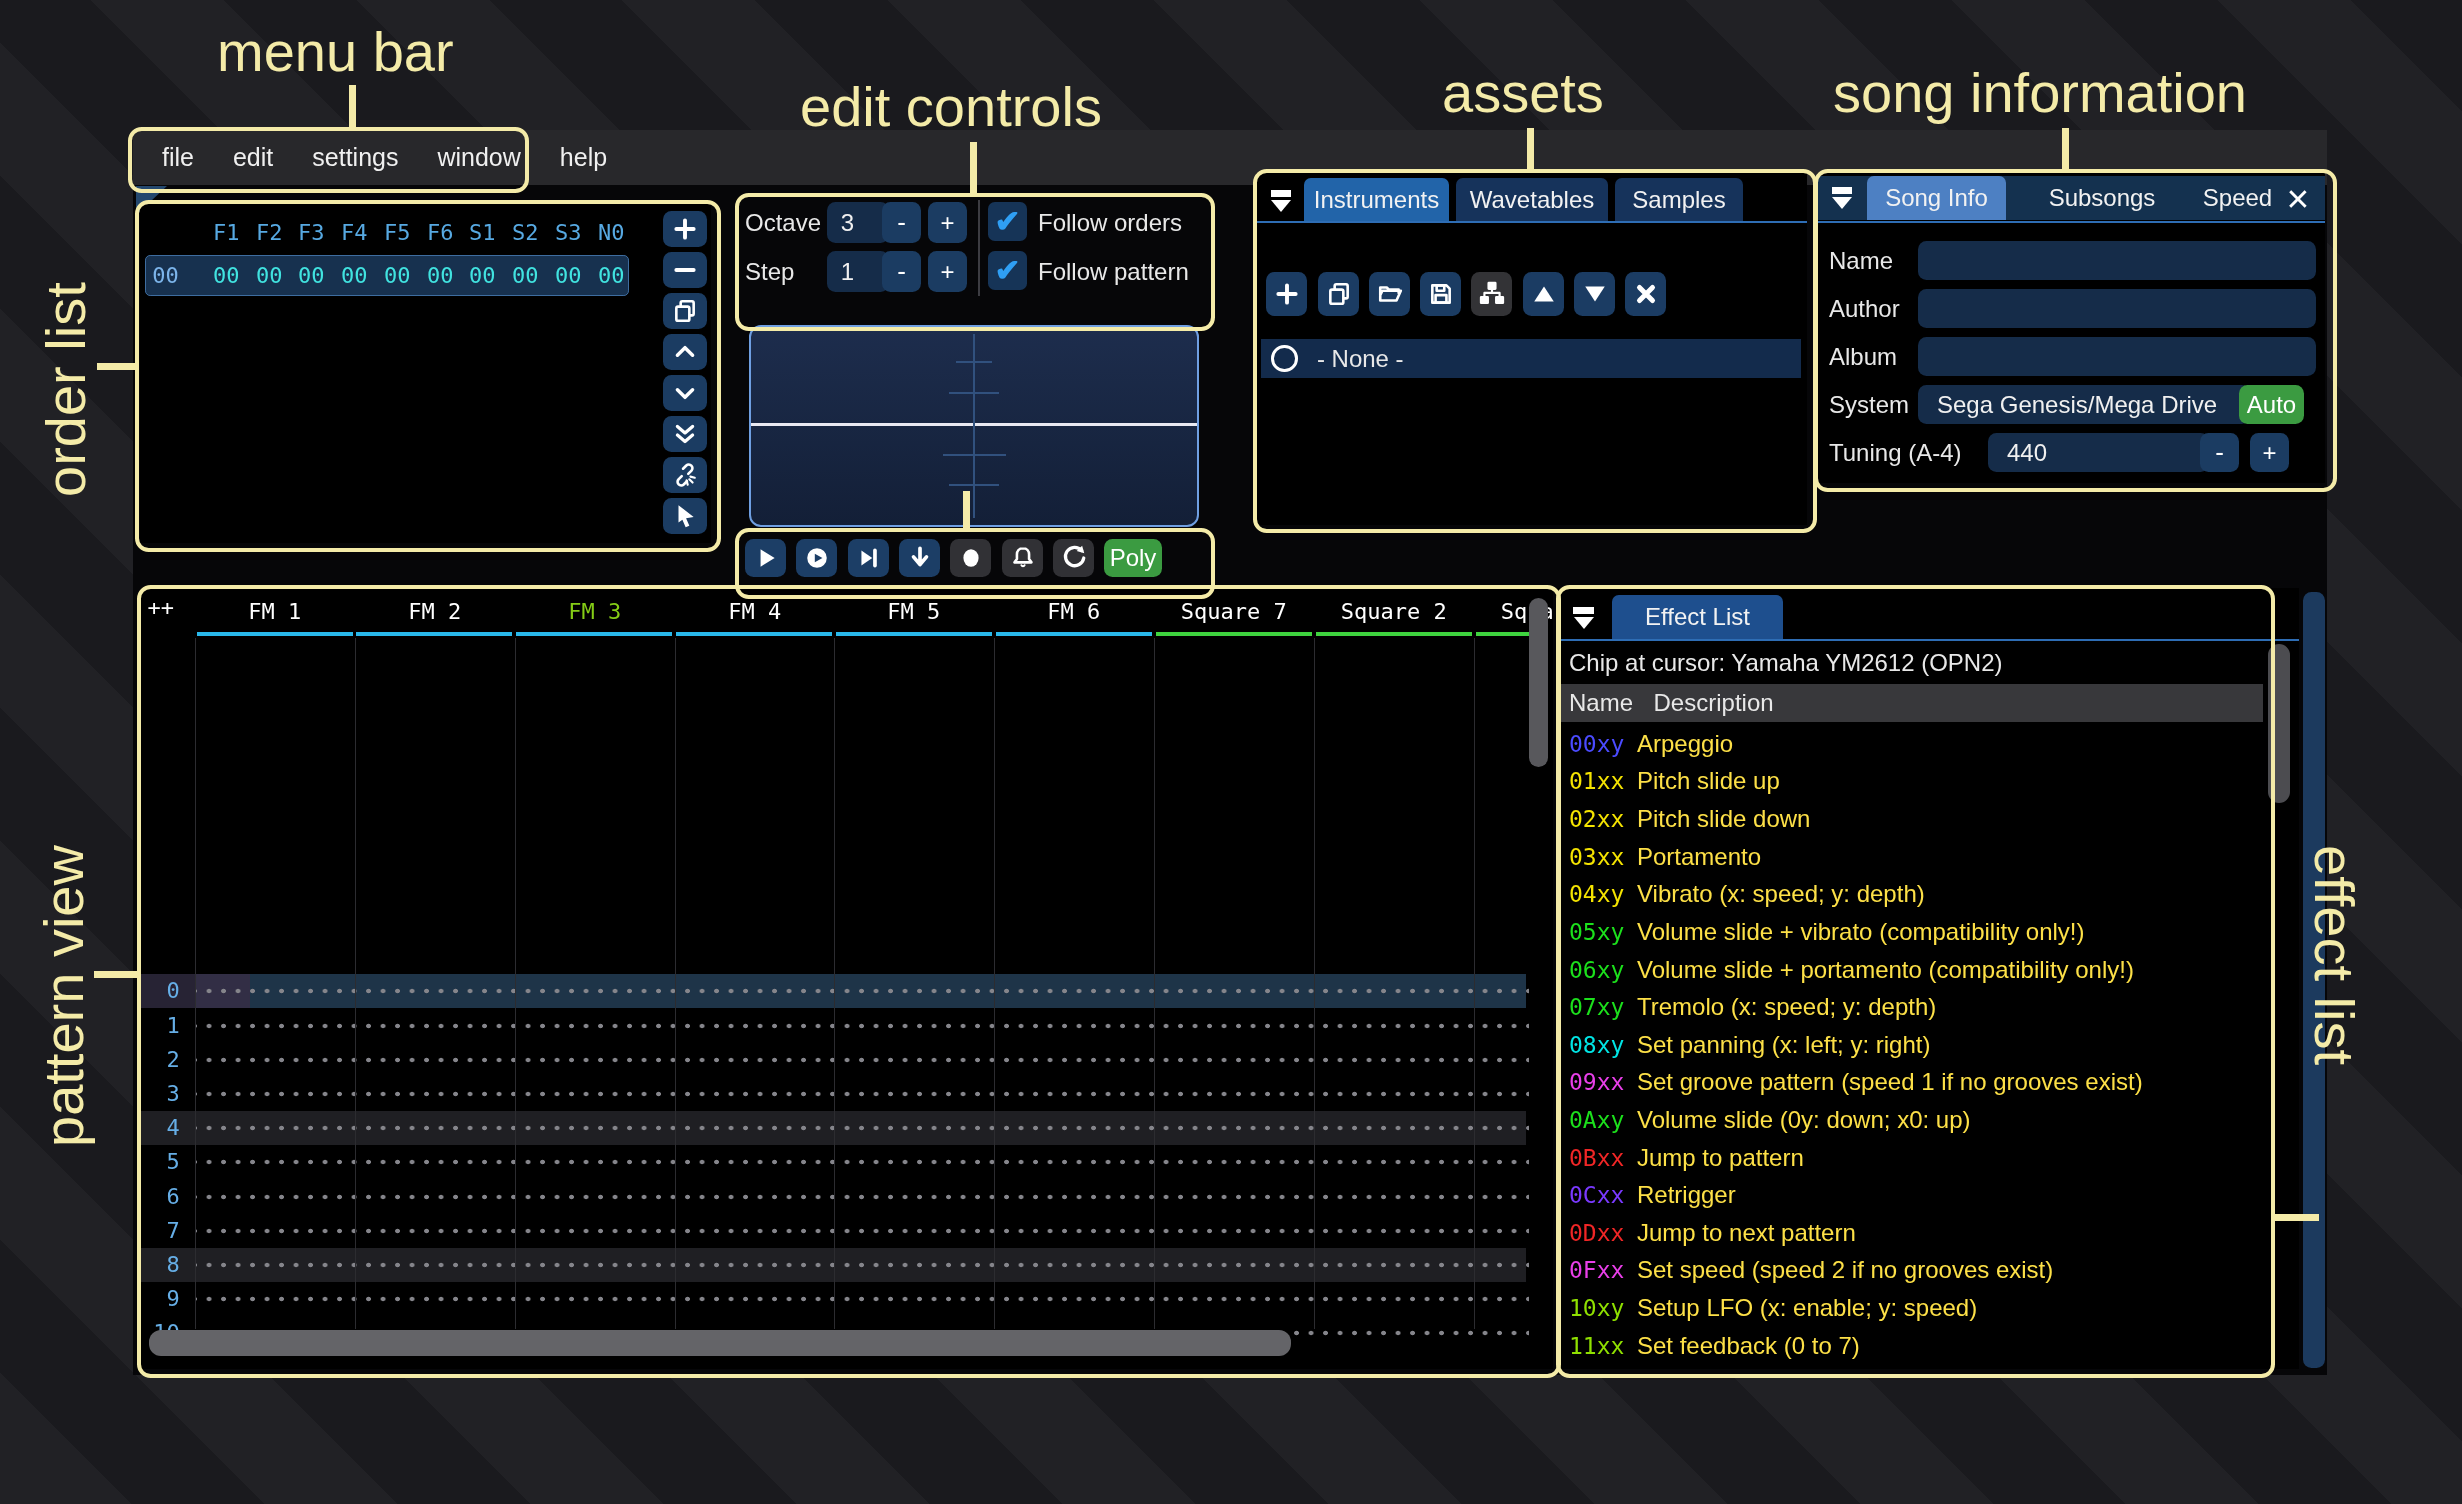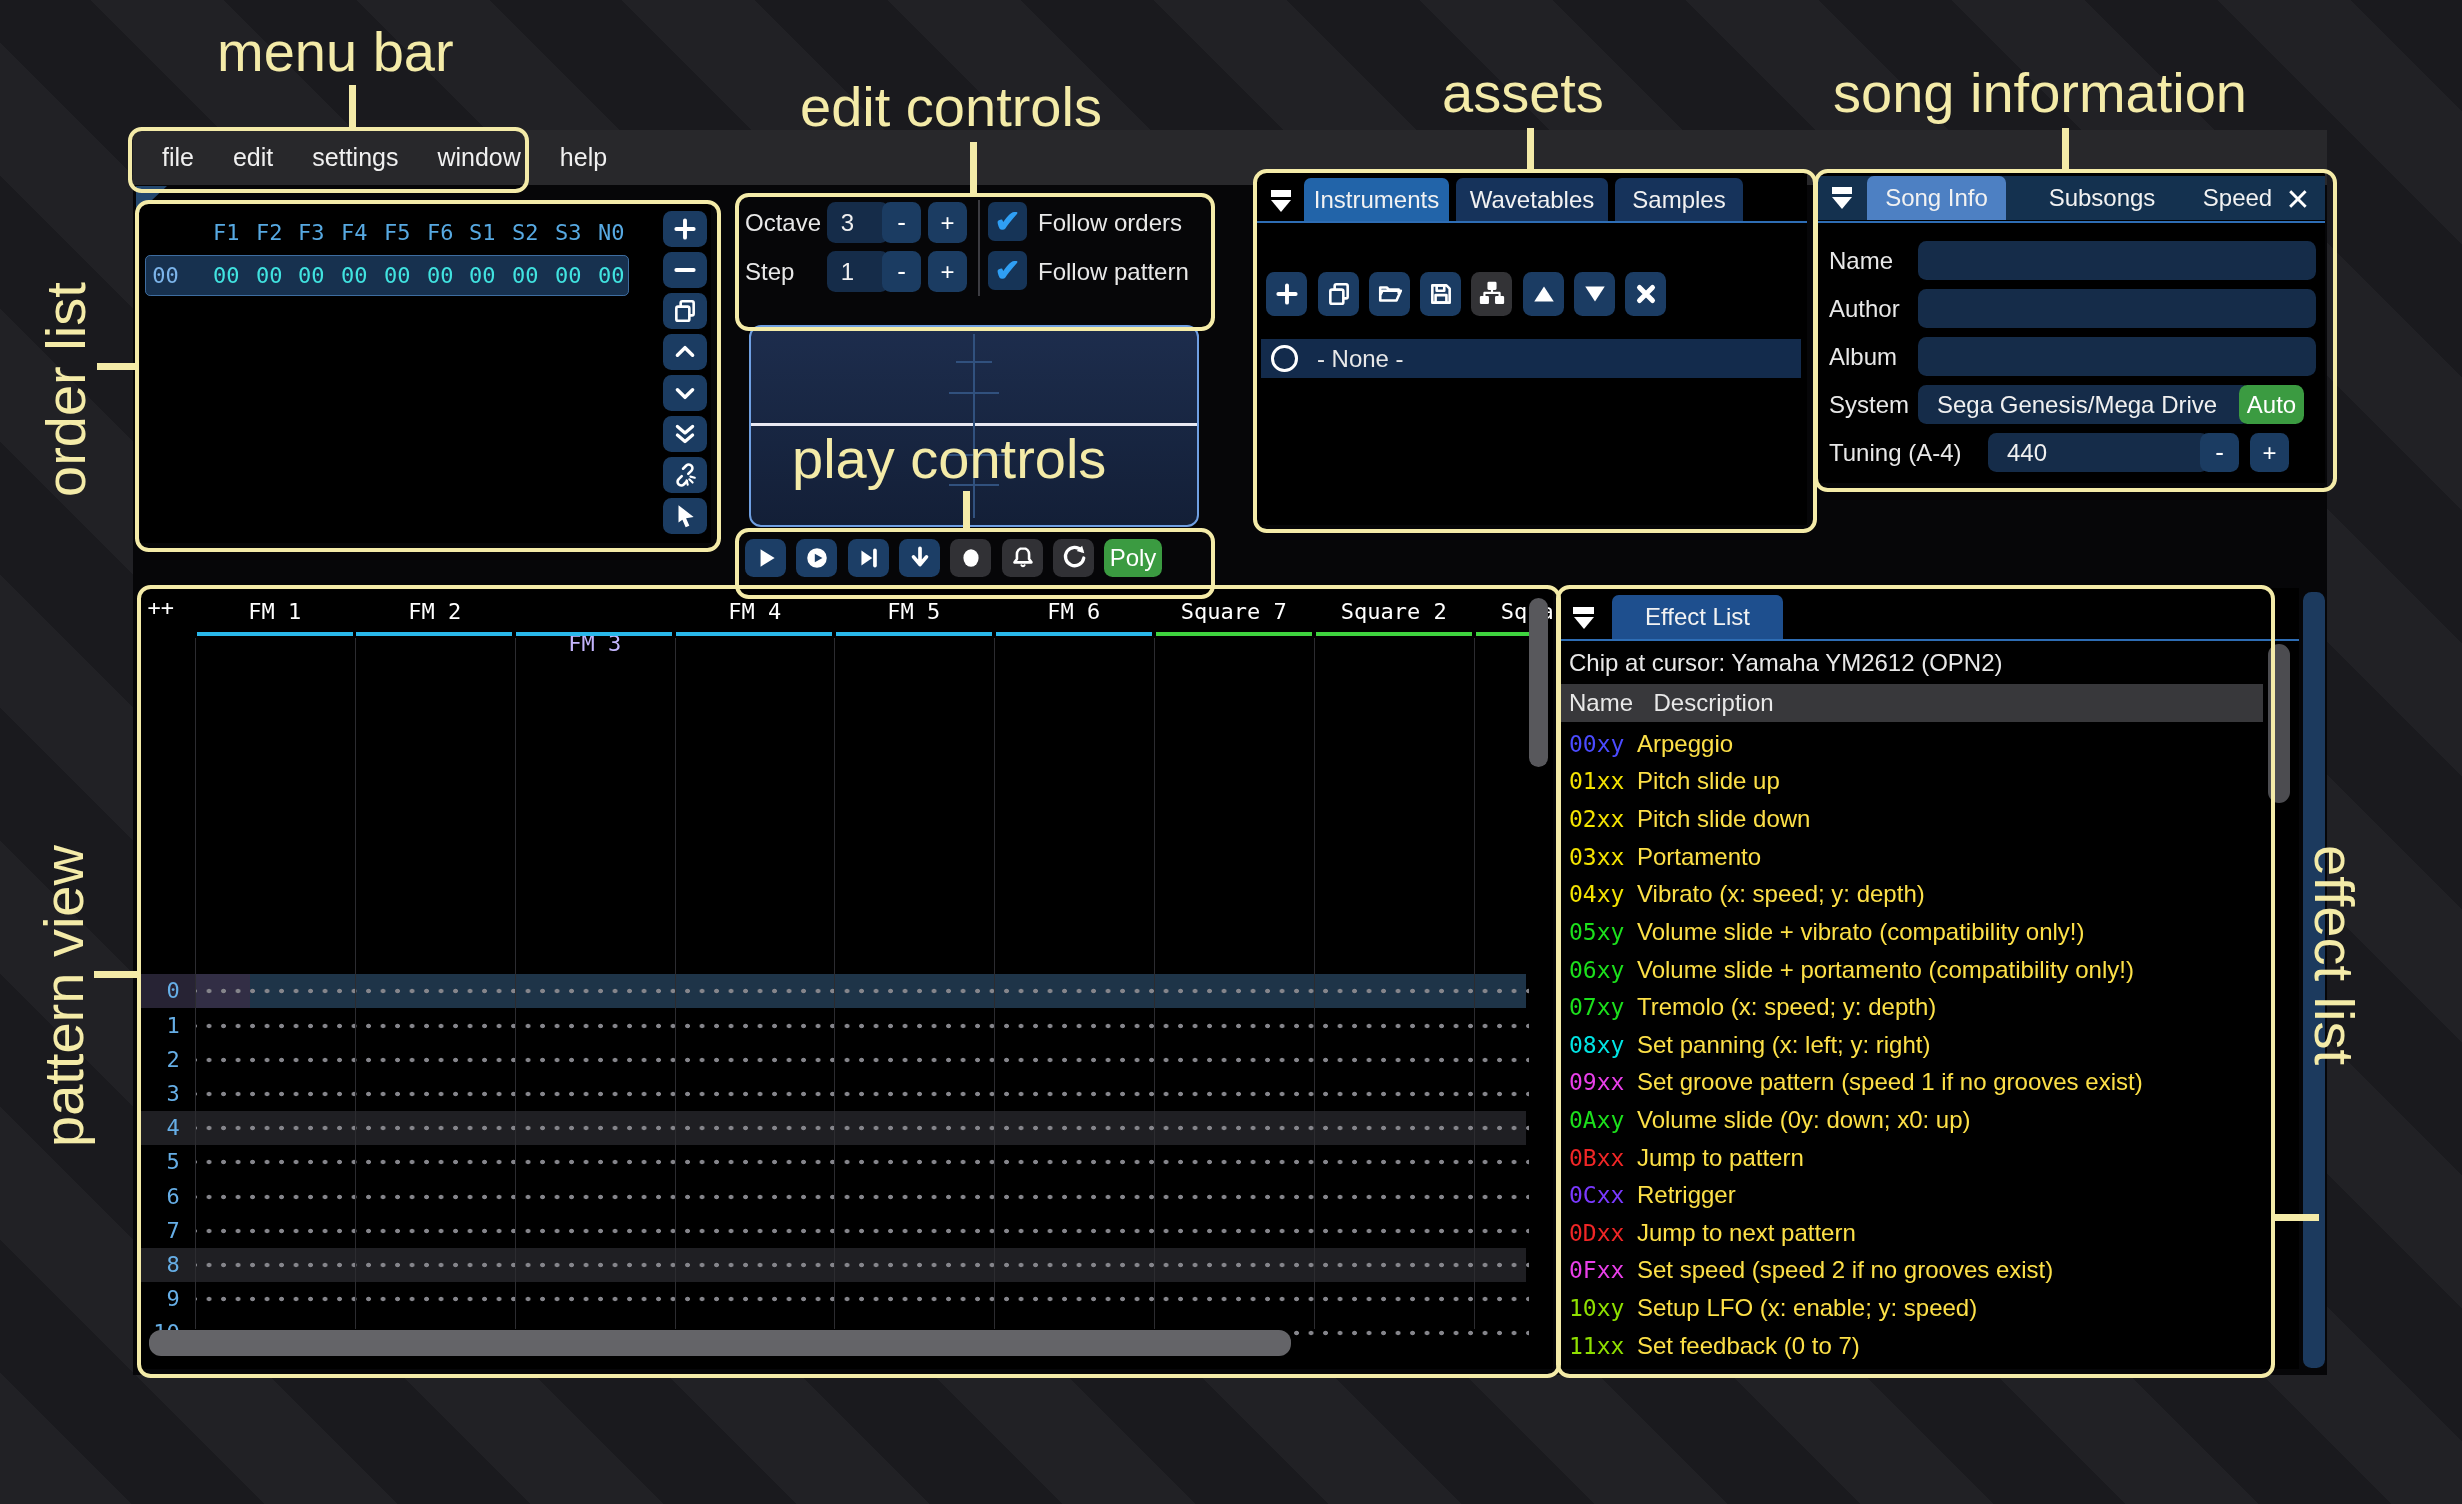--- a/index.html
+++ b/index.html
@@ -369,21 +369,21 @@
       <div class="btn" style="left:433px;top:260px;width:39px;height:39px;font-size:24px;">
           <span>+</span>
         </div>
     </div>
 
     <div class="panel" style="left:7.7px;top:458px;width:1412px;height:781px;overflow:hidden;">
       <div class="abs mono" style="left:6.8px;top:6.8px;font-size:22px;color:#fff;">++</div>
       <div id="pattern-headers">
           <div class="mono" style="left: 54px; top: 8.5px; width: 160px; text-align: center; position: absolute; color: rgb(255, 255, 255); font-size: 22px; line-height: 29px; overflow: hidden;">FM 1</div>
           <div class="mono" style="left: 214px; top: 8.5px; width: 160px; text-align: center; position: absolute; color: rgb(255, 255, 255); font-size: 22px; line-height: 29px; overflow: hidden;">FM 2</div>
-          <div class="mono" style="left: 374px; top: 8.5px; width: 160px; text-align: center; position: absolute; color: #c4b5fd; font-size: 22px; line-height: 29px; overflow: hidden; margin-top: 32px;">FM 3</div>
+          <div class="mono" style="left: 374px; top: 8.5px; width: 160px; text-align: center; position: absolute; color: #84cc16; font-size: 22px; line-height: 29px; overflow: hidden;">FM 3</div>
           <div class="mono" style="left: 534px; top: 8.5px; width: 160px; text-align: center; position: absolute; color: rgb(255, 255, 255); font-size: 22px; line-height: 29px; overflow: hidden;">FM 4</div>
           <div class="mono" style="left: 693px; top: 8.5px; width: 160px; text-align: center; position: absolute; color: rgb(255, 255, 255); font-size: 22px; line-height: 29px; overflow: hidden;">FM 5</div>
           <div class="mono" style="left: 853px; top: 8.5px; width: 160px; text-align: center; position: absolute; color: rgb(255, 255, 255); font-size: 22px; line-height: 29px; overflow: hidden;">FM 6</div>
           <div class="mono" style="left: 1013px; top: 8.5px; width: 160px; text-align: center; position: absolute; color: rgb(255, 255, 255); font-size: 22px; line-height: 29px; overflow: hidden;">Square 7</div>
           <div class="mono" style="left: 1173px; top: 8.5px; width: 160px; text-align: center; position: absolute; color: rgb(255, 255, 255); font-size: 22px; line-height: 29px; overflow: hidden;">Square 2</div>
           <div class="mono" style="left: 1333px; top: 8.5px; width: 160px; text-align: center; position: absolute; color: rgb(255, 255, 255); font-size: 22px; line-height: 29px; overflow: hidden;">Square 3</div>
         </div>
       <div id="pattern-underlines">
           <div style="left: 56px; top: 44px; width: 156px; height: 4.3px; position: absolute; background: rgb(41, 184, 234);"></div>
           <div style="left: 215px; top: 44px; width: 156px; height: 4.3px; position: absolute; background: rgb(41, 184, 234);"></div>
@@ -552,18 +552,17 @@
   <div class="conn" style="left:97px;top:363px;width:41px;height:6.8px;"></div>
   <div class="conn" style="left:963px;top:491px;width:6.8px;height:39px;"></div>
   <div class="conn" style="left:94px;top:971px;width:44px;height:6.8px;"></div>
   <div class="conn" style="left:2271px;top:1214px;width:48px;height:6.8px;"></div>
 
   <div class="anno" style="left:217px;top:19px;">menu bar</div>
   <div class="anno" style="left:800px;top:74px;">edit controls</div>
   <div class="anno" style="left:1442px;top:60px;">assets</div>
   <div class="anno" style="left:1833px;top:60px;">song information</div>
   <div class="anno vert-up" style="left:32.5px;top:241px;height:256px;">order list</div>
-  <div class="anno" style="left:792px;top:426px;">play controls</div>
   <div class="anno vert-up" style="left:31px;top:788px;height:359px;">pattern view</div>
   <div class="anno vert-down" style="left:2302px;top:845px;height:359px;">effect list</div>
 
 </div>
 
 
 </body></html>

